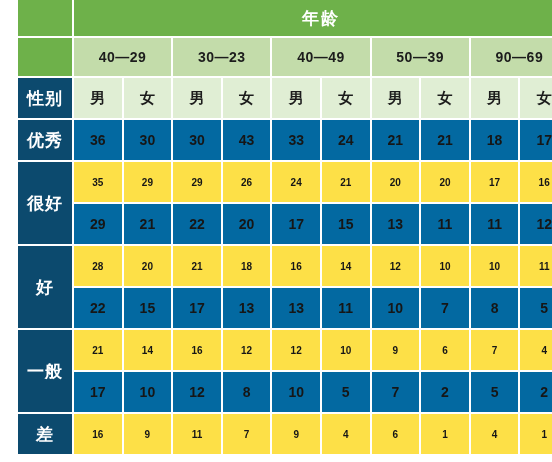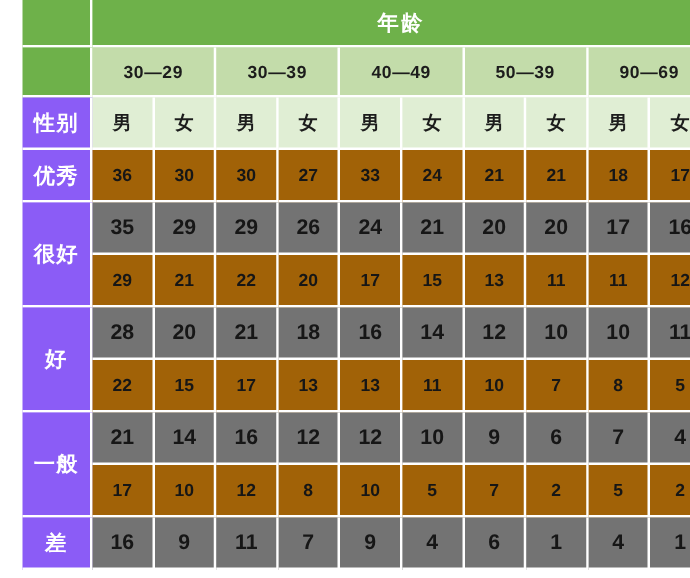--- a/index.html
+++ b/index.html
@@ -50,21 +50,21 @@
 
   .title-cell {
     background: #6eb14a;
     color: #ffffff;
     font-size: 17px;
     letter-spacing: 2px;
     border-right: none;
   }
 
   .label-cell {
-    background: #8b5cf6;
+    background: #0c4a6e;
     color: #ffffff;
     font-size: 17px;
     letter-spacing: 1px;
     border-right: 2px solid #ffffff;
   }
 
   
   .age-cell {
     background: #c3dcaa;
     color: #1c1c1c;
@@ -75,29 +75,29 @@
   
   .sex-cell {
     background: #e0eed4;
     color: #1c1c1c;
     font-size: 15px;
     font-weight: normal;
   }
 
   
   .cell-odd {
-    background: #a16207;
+    background: #0369a1;
     color: #161616;
     font-size: 14px;
   }
 
   .cell-even {
-    background: #737373;
+    background: #fde047;
     color: #161616;
-    font-size: 17px;
+    font-size: 10px;
   }
 
   .last-col { border-right: none; }
   .last-row { border-bottom: none; }
 </style>
 </head>
 <body>
 
 <table id="norm-table">
   <colgroup>
@@ -115,22 +115,22 @@
   </colgroup>
   <tbody>
 
     <tr style="height:38px">
       <td class="corner-cell"></td>
       <td class="title-cell last-col" colspan="10">年龄</td>
     </tr>
 
     <tr style="height:40px">
       <td class="hdr-dark"></td>
-      <td class="age-cell" colspan="2">30—29</td>
-      <td class="age-cell" colspan="2">30—39</td>
+      <td class="age-cell" colspan="2">40—29</td>
+      <td class="age-cell" colspan="2">30—23</td>
       <td class="age-cell" colspan="2">40—49</td>
       <td class="age-cell" colspan="2">50—39</td>
       <td class="age-cell last-col" colspan="2">90—69</td>
     </tr>
 
     <tr style="height:42px">
       <td class="label-cell">性别</td>
       <td class="sex-cell">男</td>
       <td class="sex-cell">女</td>
       <td class="sex-cell">男</td>
@@ -141,21 +141,21 @@
       <td class="sex-cell">女</td>
       <td class="sex-cell">男</td>
       <td class="sex-cell last-col">女</td>
     </tr>
 
   <tr style="height: 42px;">
         <td class="label-cell" rowspan="1">优秀</td>
         <td class="cell-odd">36</td>
         <td class="cell-odd">30</td>
         <td class="cell-odd">30</td>
-        <td class="cell-odd">27</td>
+        <td class="cell-odd">43</td>
         <td class="cell-odd">33</td>
         <td class="cell-odd">24</td>
         <td class="cell-odd">21</td>
         <td class="cell-odd">21</td>
         <td class="cell-odd">18</td>
         <td class="cell-odd last-col">17</td>
       </tr>
       <tr style="height: 42px;">
         <td class="label-cell" rowspan="2">很好</td>
         <td class="cell-even">35</td>

